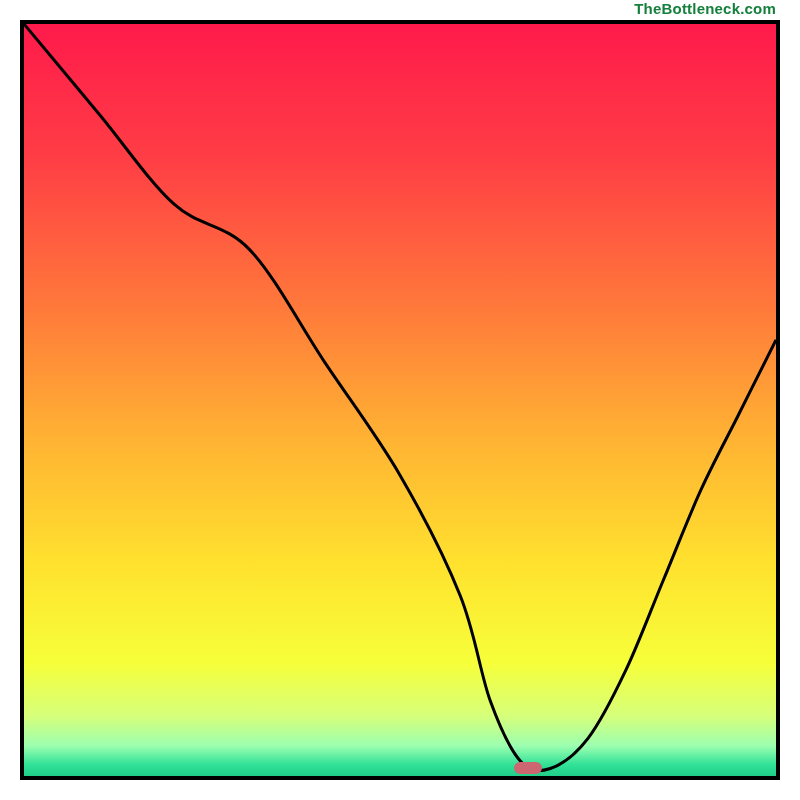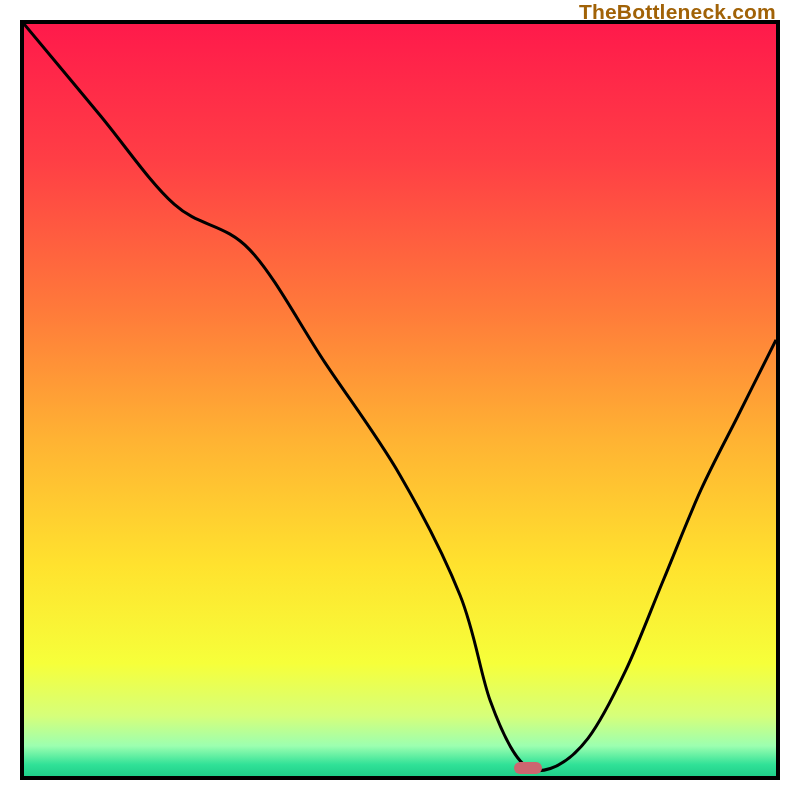--- a/index.html
+++ b/index.html
@@ -31,23 +31,23 @@
     position: absolute;
     left: 0;
     top: 0;
     width: 100%;
     height: 100%;
   }
   .watermark {
     position: absolute;
     top: 0px;
     right: 24px;
-    font-size: 21px;
+    font-size: 15px;
     font-weight: bold;
-    color: #a16207;
+    color: #15803d;
     letter-spacing: 0.2px;
   }
   .marker {
     position: absolute;
     width: 28px;
     height: 12px;
     border-radius: 6px;
     background: #cc6670;
     transform: translate(-50%, -50%);
   }

